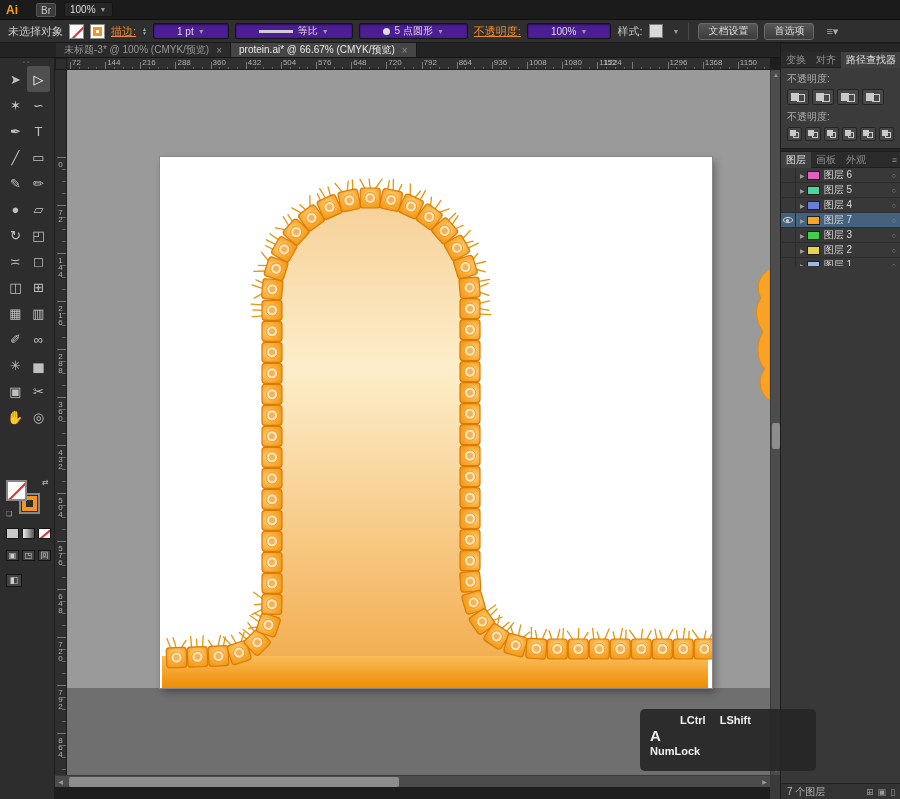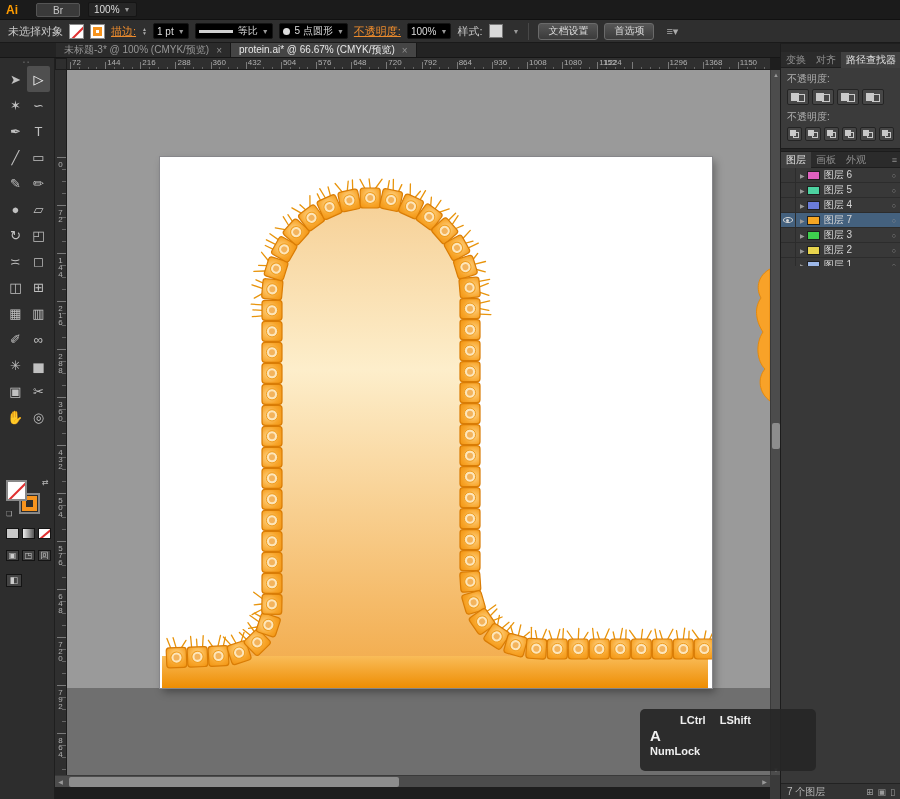--- a/index.html
+++ b/index.html
@@ -7,30 +7,30 @@
     font-family:"Liberation Sans","DejaVu Sans",sans-serif; }
   .app { position:relative; width:900px; height:799px; background:#1e1e1e; }
 
   
   .menubar { position:absolute; left:0; top:0; width:900px; height:20px; background:#1b1b1b;
     display:flex; align-items:center; color:#c8c8c8; font-size:11px; border-bottom:1px solid #111; }
   .ai-logo { color:#ff9c00; font-weight:bold; font-size:12px; padding:0 8px 0 6px; }
   #menus { display:flex; }
   .menu-item { padding:3px 9px; cursor:default; }
   .menubar-right { display:flex; align-items:center; margin-left:10px; gap:8px; }
-  .br-btn { background:#3a3a3a; border:1px solid #555; border-radius:2px; font-size:10px; padding:0 16px; height:14px; line-height:13px; }
+  .br-btn { background:#3a3a3a; border:1px solid #555; border-radius:2px; font-size:10px; padding:0 4px; height:14px; line-height:13px; }
   .mini-combo { display:flex; align-items:center; background:#262626; border:1px solid #151515; height:15px; padding:0 5px; font-size:10px; color:#ddd; border-radius:2px; }
   .dd-arrow { font-size:7px; margin-left:4px; color:#999; }
 
   
   .controlbar { position:absolute; left:0; top:20px; width:900px; height:23px; background:#2f2f2f;
     border-bottom:1px solid #1a1a1a; display:flex; align-items:center; gap:6px; padding-left:8px;
     color:#c9c9c9; font-size:11px; }
-  .combo { display:flex; align-items:center; background:#000000; border:1px solid #141414;
-    box-shadow:inset 0 1px 2px rgba(0,0,0,.5); height:16px; padding:0 3px; font-size:10px; color:#ddd; border-radius:2px; }
+  .combo { display:flex; align-items:center; background:#4c1d95; border:1px solid #141414;
+    box-shadow:inset 0 1px 2px rgba(0,0,0,.5); height:16px; padding:0 23px; font-size:10px; color:#ddd; border-radius:2px; }
   .link { color:#ec8b2d; text-decoration:underline; font-size:11px; }
   .cbtn { height:17px; padding:0 9px; border:1px solid #6a6a6a; border-radius:3px;
     background:linear-gradient(#565656,#3b3b3b); font-size:10px; color:#ddd; display:flex; align-items:center; }
   .vsep { width:1px; height:17px; background:#1d1d1d; border-right:1px solid #484848; margin:0 3px; }
   .swatch { width:15px; height:15px; background:#fff; border:1px solid #8a8a8a; position:relative; overflow:hidden; }
   .swatch.none::after { content:""; position:absolute; left:-3px; top:6px; width:24px; height:2px; background:#e03030; transform:rotate(-45deg); }
   .swatch.stroke-sw::before { content:""; position:absolute; inset:2px; border:3px solid #f7941e; }
   .stepper { display:flex; flex-direction:column; font-size:5px; color:#aaa; line-height:4px; }
   .profile-line { width:34px; height:3px; background:#cfcfcf; margin-right:5px; }
   .brush-dot { width:7px; height:7px; border-radius:50%; background:#ddd; margin-right:5px; }

